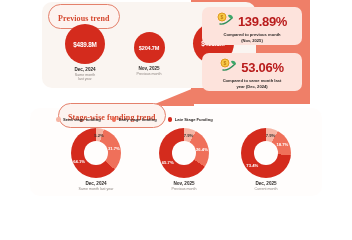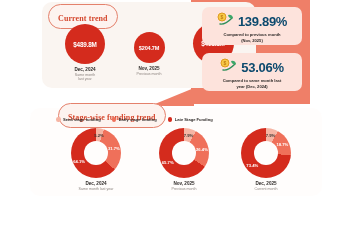--- a/index.html
+++ b/index.html
@@ -117,21 +117,21 @@
   .stat-head {
     display: flex;
     align-items: center;
     justify-content: center;
     gap: 4px;
     height: 20px;
   }
   .stat-pct {
     font-size: 13px;
     font-weight: bold;
-    color: #0c4a6e;
+    color: #b91c1c;
     letter-spacing: -.3px;
   }
   .stat-cap {
     text-align: center;
     font-size: 4.1px;
     font-weight: bold;
     color: #2e2a28;
     line-height: 1.35;
     margin-top: 1px;
   }
@@ -216,21 +216,21 @@
 
 <div id="page">
 
   <div class="coral-band"></div>
   <div class="coral-band-lower"></div>
   <div class="coral-notch"></div>
 
   <div class="card-top"></div>
 
   <div class="pill" id="pill-funding">
-    <span class="pill-label">Current trend</span>
+    <span class="pill-label">Previous trend</span>
   </div>
 
   <div class="bubble-row">
     <div class="bubble-item" id="bub-0">
       <div class="bubble">
         <span class="bubble-val">$489.8M</span>
       </div>
       <div class="bubble-date">Dec, 2024</div>
       <div class="bubble-sub">Same month<br>last year</div>
     </div>

